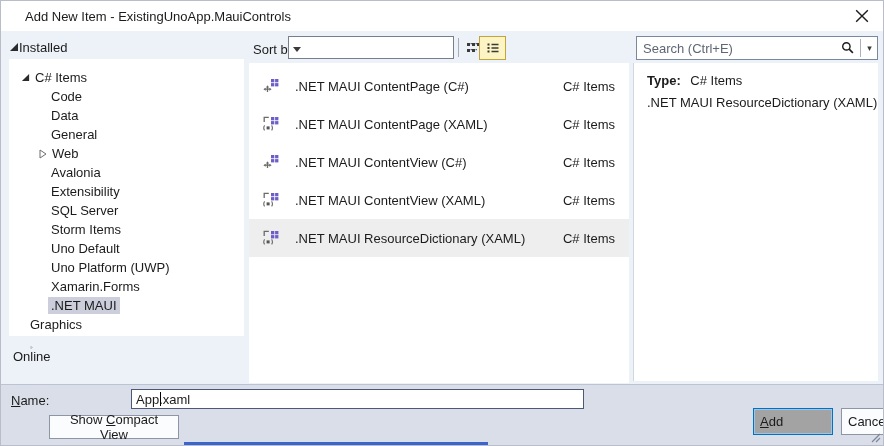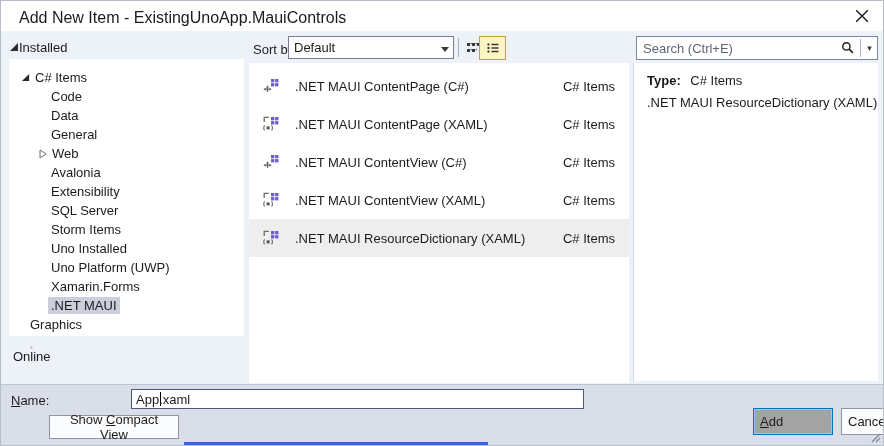--- a/index.html
+++ b/index.html
@@ -3,21 +3,21 @@
 <meta charset="utf-8">
 <style>
   html,body{margin:0;padding:0;background:#fff;}
   .dialog{
     position:relative;width:884px;height:446px;background:#FFFFFF;
     font-family:"Liberation Sans", sans-serif;font-size:13px;color:#1B1B1B;
     border:1px solid #B9BDC9;box-sizing:border-box;overflow:hidden;
   }
   
   .titlebar{position:absolute;top:0;left:0;right:0;height:30px;background:#FFFFFF;}
-  .title{position:absolute;left:18px;top:8px;font-size:16px;}
+  .title{position:absolute;left:24px;top:8px;font-size:13px;}
   .close-btn{position:absolute;right:12px;top:8px;width:16px;height:14px;cursor:pointer;}
   
   .content{position:absolute;top:30px;left:0;width:100%;height:355px;background:#EDF1F8;}
   
   .root-row{position:absolute;height:18px;display:flex;align-items:center;gap:0;}
   .installed-row{left:8px;top:7px;}
   .online-row{left:12px;top:315px;flex-direction:column;}
   .tree-box{position:absolute;left:8px;top:28px;width:235px;height:277px;background:#FFFFFF;}
   .tree-item{position:absolute;height:19px;display:flex;align-items:center;white-space:nowrap;cursor:default;}
   .tree-item .tw{display:inline-flex;width:14px;justify-content:flex-start;}
@@ -126,21 +126,21 @@
       <div class="tree-item lvl2-noexp" style="top:123px;">
           <span>Extensibility</span>
         </div>
       <div class="tree-item lvl2-noexp" style="top:142px;justify-content:flex-end;">
           <span>SQL Server</span>
         </div>
       <div class="tree-item lvl2-noexp" style="top:161px;">
           <span>Storm Items</span>
         </div>
       <div class="tree-item lvl2-noexp" style="top:180px;">
-          <span>Uno Installed</span>
+          <span>Uno Default</span>
         </div>
       <div class="tree-item lvl2-noexp" style="top:199px;">
           <span>Uno Platform (UWP)</span>
         </div>
       <div class="tree-item lvl2-noexp" style="top:218px;">
           <span>Xamarin.Forms</span>
         </div>
       <div class="tree-item lvl2-noexp" style="top:237px;">
           <span class="sel-hl">.NET MAUI</span>
         </div>
@@ -151,21 +151,20 @@
 
     <div class="root-row online-row">
       <svg width="9" height="11" viewBox="0 0 9 11">
           <polygon points="2,1 8,5.5 2,10" fill="none" stroke="#4A4A4A" stroke-width="1"></polygon>
         </svg>
       <span>Online</span>
     </div>
 
     <span class="sort-label">Sort by:</span>
     <div class="sort-combo">
-      <span class="val">Default</span>
       <span class="arr"><svg width="8" height="5" viewBox="0 0 8 5">
             <polygon points="0,0 8,0 4,5" fill="#3A3A3A"></polygon>
           </svg></span>
     </div>
     <div class="vsep"></div>
     <div class="icon-btn grid-btn">
       <svg width="16" height="16" viewBox="0 0 16 16">
         <g fill="#3A3A3A">
           <rect x="1" y="3" width="3" height="3"></rect>
             <rect x="6" y="3" width="3" height="3"></rect>

